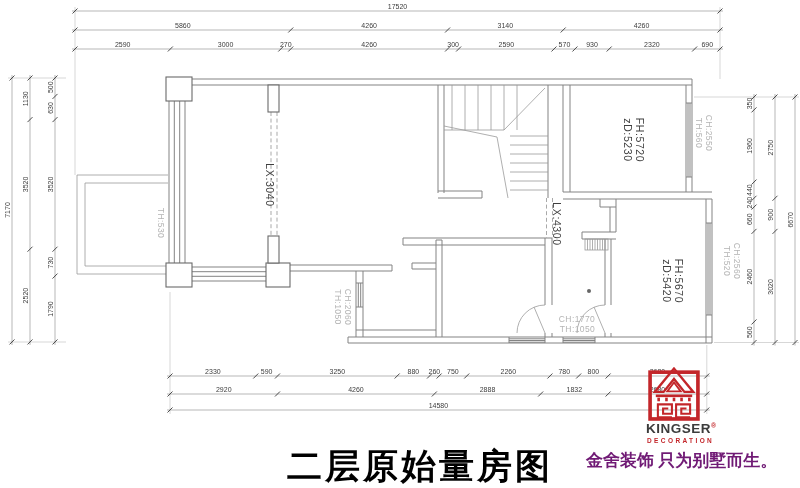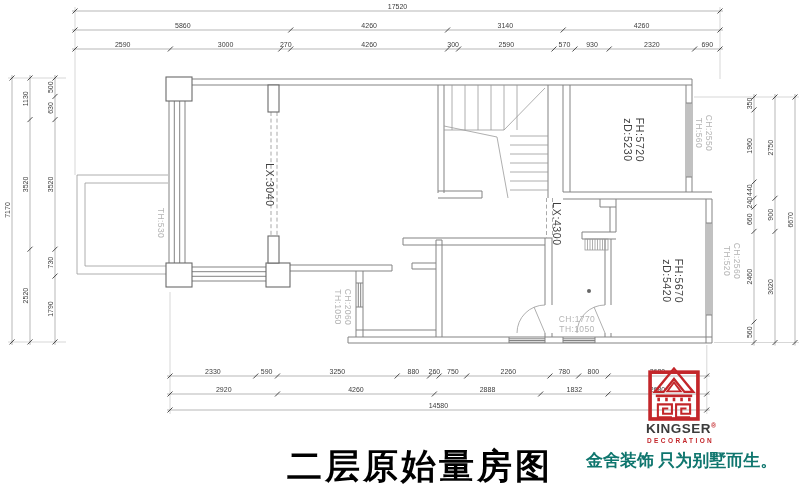--- a/index.html
+++ b/index.html
@@ -11,32 +11,32 @@
   .thin{stroke:#9a9a9a;stroke-width:.8;fill:none;}
   .col{stroke:#6a6a6a;stroke-width:1.1;fill:#ffffff;}
   .dash{stroke:#9f9f9f;stroke-width:.9;fill:none;stroke-dasharray:4 2.6;}
   .ext{stroke:#bcbcbc;stroke-width:.6;}
   .cl{stroke:#9a9a9a;stroke-width:.7;}
   .tk{stroke:#3a3a3a;stroke-width:.9;}
   .dt{font:7px "Liberation Sans","DejaVu Sans",sans-serif;fill:#3c3c3c;text-anchor:middle;}
   
   .rlabel{position:absolute;line-height:1.18;text-align:center;white-space:nowrap;}
   .rot{transform:translate(-50%,-50%) rotate(90deg);}
-  .plain{transform:translate(-50%,-50%);text-align:center;}
+  .plain{transform:translate(-50%,-50%);text-align:right;}
   .dark{color:#3f3f3f;font-size:10.5px;letter-spacing:.6px;}
   .muted{color:#b4b4b4;font-size:8.5px;letter-spacing:.4px;}
   
   #title{position:absolute;left:287px;top:443px;font-size:35px;font-weight:bold;color:#000;
          letter-spacing:3px;}
   #brand-name{position:absolute;left:646px;top:421px;font-size:13.5px;font-weight:bold;
               color:#3c3c3c;letter-spacing:.5px;}
   #brand-name sup{color:#c3262a;font-size:7px;}
   #brand-sub{position:absolute;left:647px;top:437px;font-size:6.5px;color:#c3262a;
              letter-spacing:2.4px;font-weight:bold;}
-  #tagline{position:absolute;left:586px;top:449px;font-size:17px;color:#0f766e;
+  #tagline{position:absolute;left:586px;top:449px;font-size:17px;color:#701a75;
            font-family:"Liberation Serif","DejaVu Serif",serif;font-weight:bold;}
   #logo{position:absolute;left:648px;top:366px;width:52px;height:56px;}
 </style>
 </head>
 <body>
 
 <div id="canvas">
 
   <svg width="800" height="488" viewBox="0 0 800 488">
 

